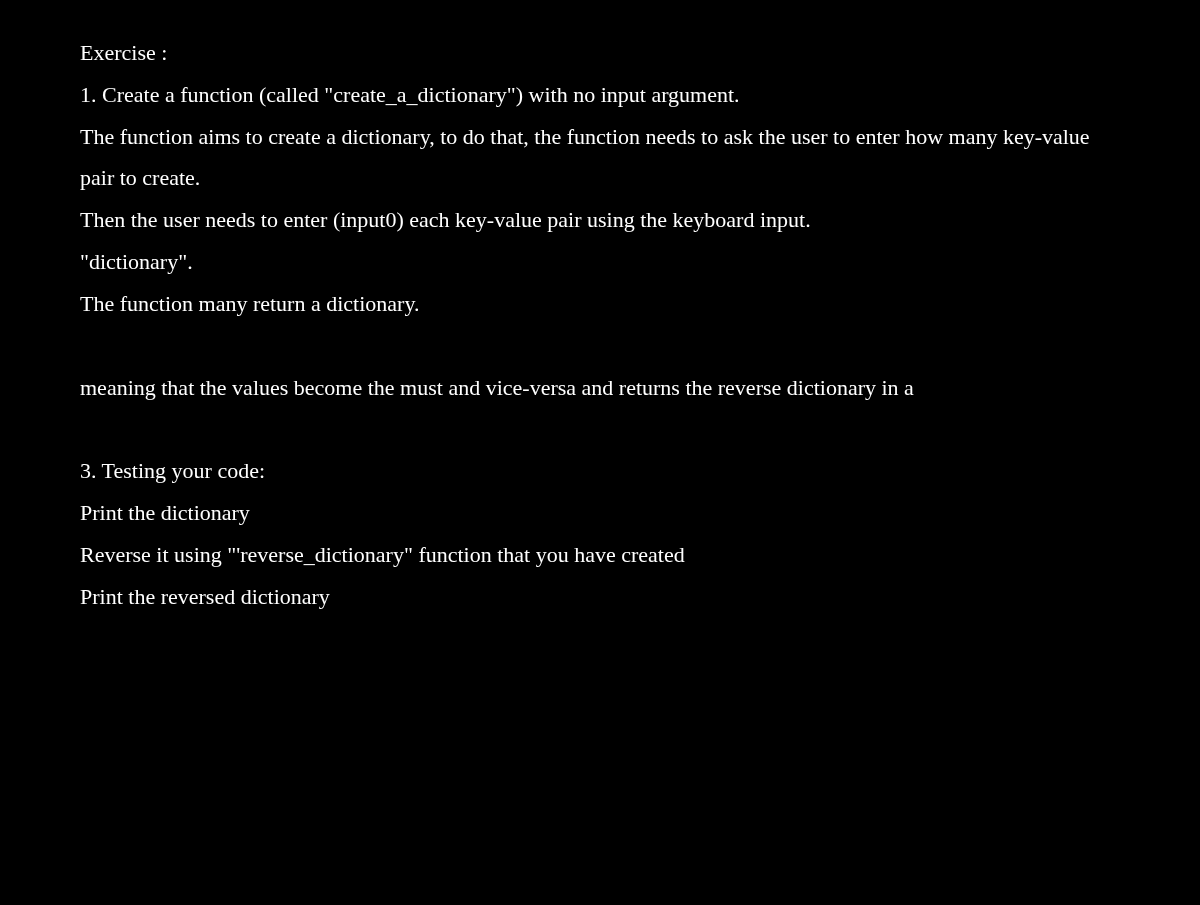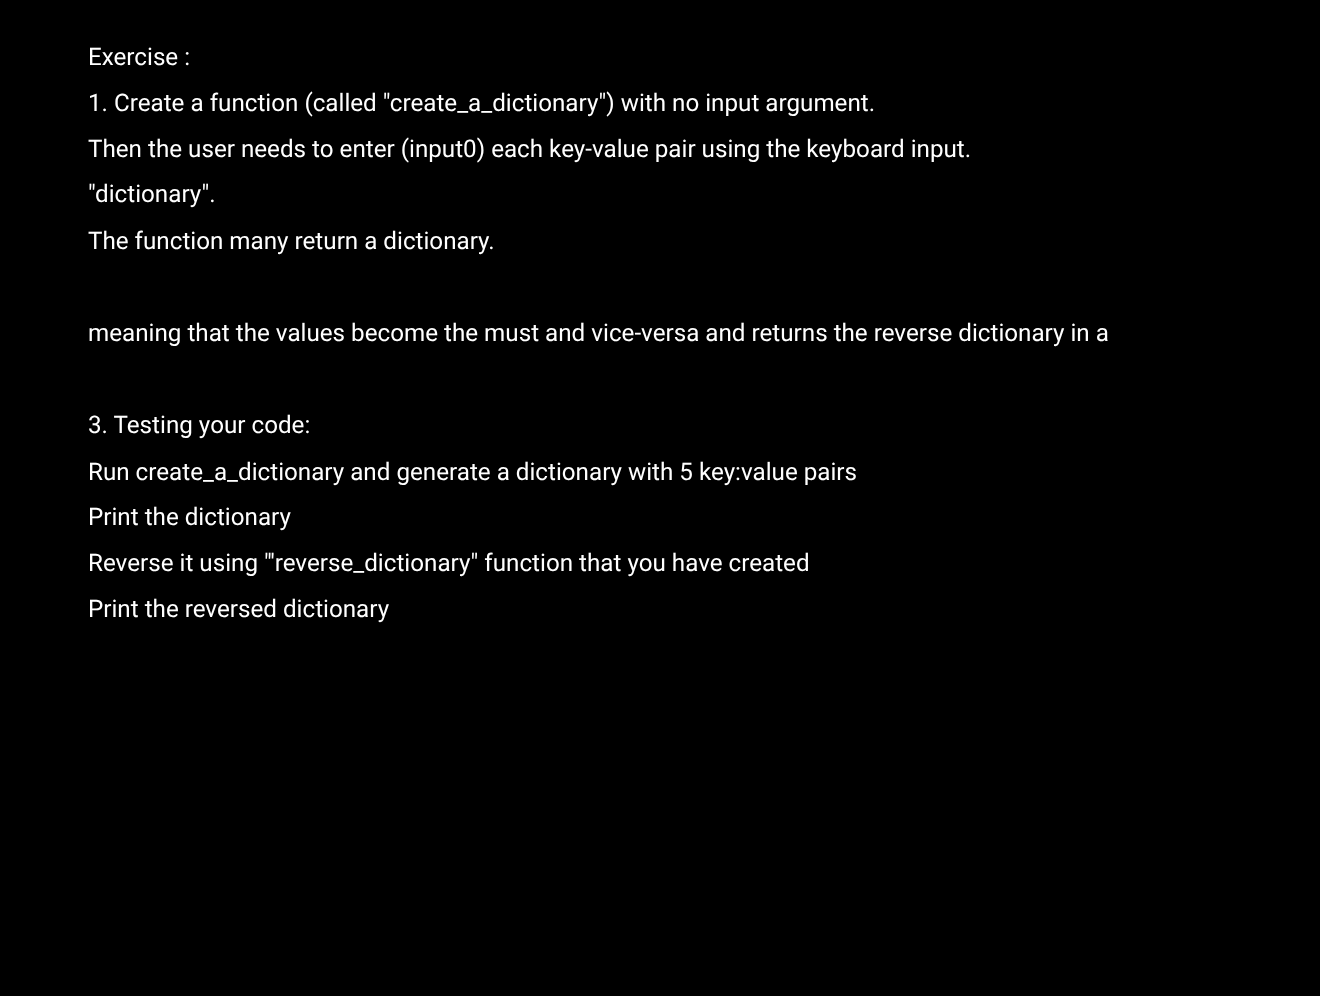--- a/index.html
+++ b/index.html
@@ -16,40 +16,41 @@
       padding: 32px 80px;
       font-size: 22px;
       line-height: 1.9;
       font-weight: 400;
     }
     .content {
       max-width: 1040px;
     }
     .paragraph {
       margin-bottom: 0;
+      font-family: Liberation Serif, serif;
     }
     .spacer {
       height: 42px;
     }
   </style>
 </head>
 <body>
 
 <div class="content">
   <div class="paragraph">Exercise :</div>
 
   <div class="paragraph">1.  Create a function (called "create_a_dictionary") with no input argument.</div>
+  <div class="paragraph">The function aims to create a dictionary, to do that, the function needs to ask the user to enter how many key-value pair to create.</div>
   <div class="paragraph">Then the user needs to enter (input0) each key-value pair using the keyboard input.</div>
   <div class="paragraph">"dictionary".</div>
   <div class="paragraph">The function many return a dictionary.</div>
 
   <div class="spacer"></div>
 
   <div class="paragraph">meaning that the values become the must and vice-versa and returns the reverse dictionary in a</div>
 
   <div class="spacer"></div>
 
   <div class="paragraph">3. Testing your code:</div>
-  <div class="paragraph">Run create_a_dictionary and generate a dictionary with 5 key:value pairs</div>
   <div class="paragraph">Print the dictionary</div>
   <div class="paragraph">Reverse it using "'reverse_dictionary" function that you have created</div>
   <div class="paragraph">Print the reversed dictionary</div>
 </div>
 
 </body></html>

